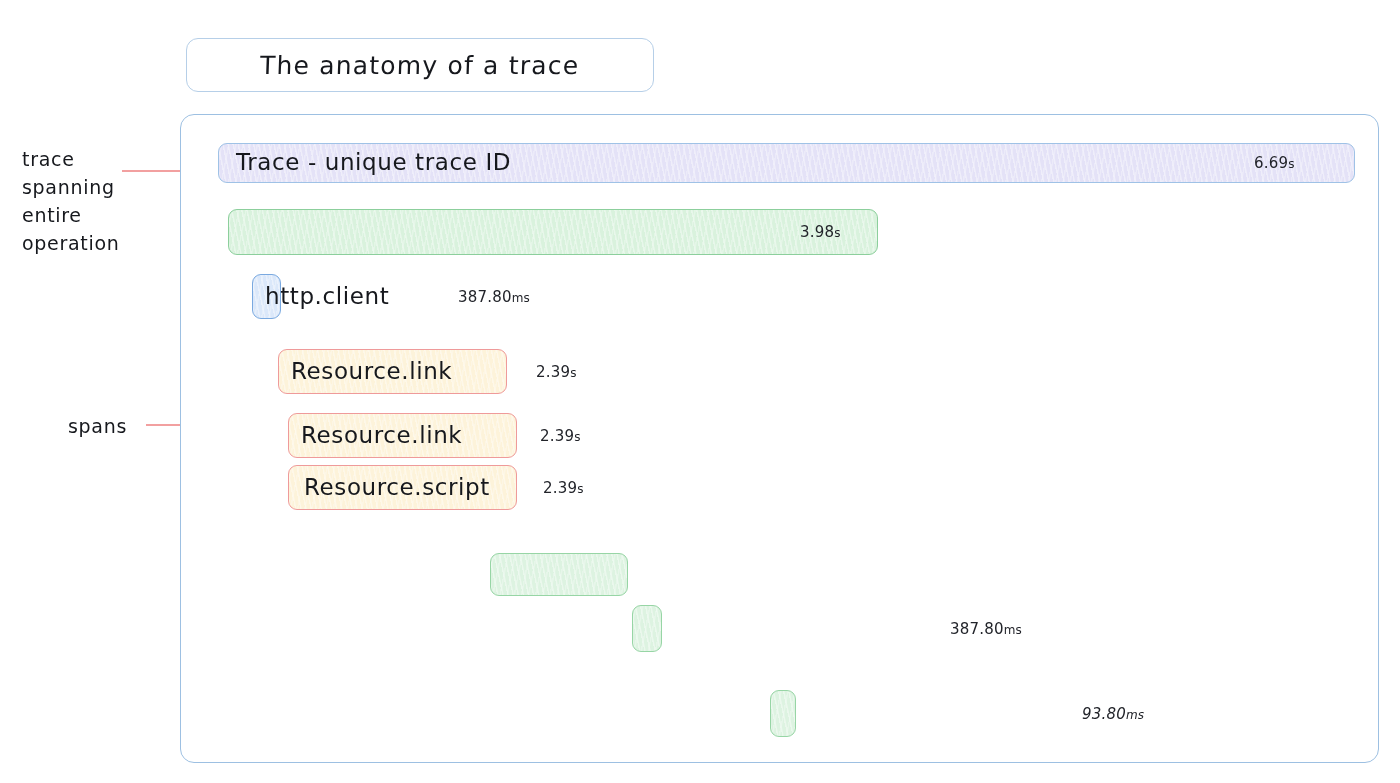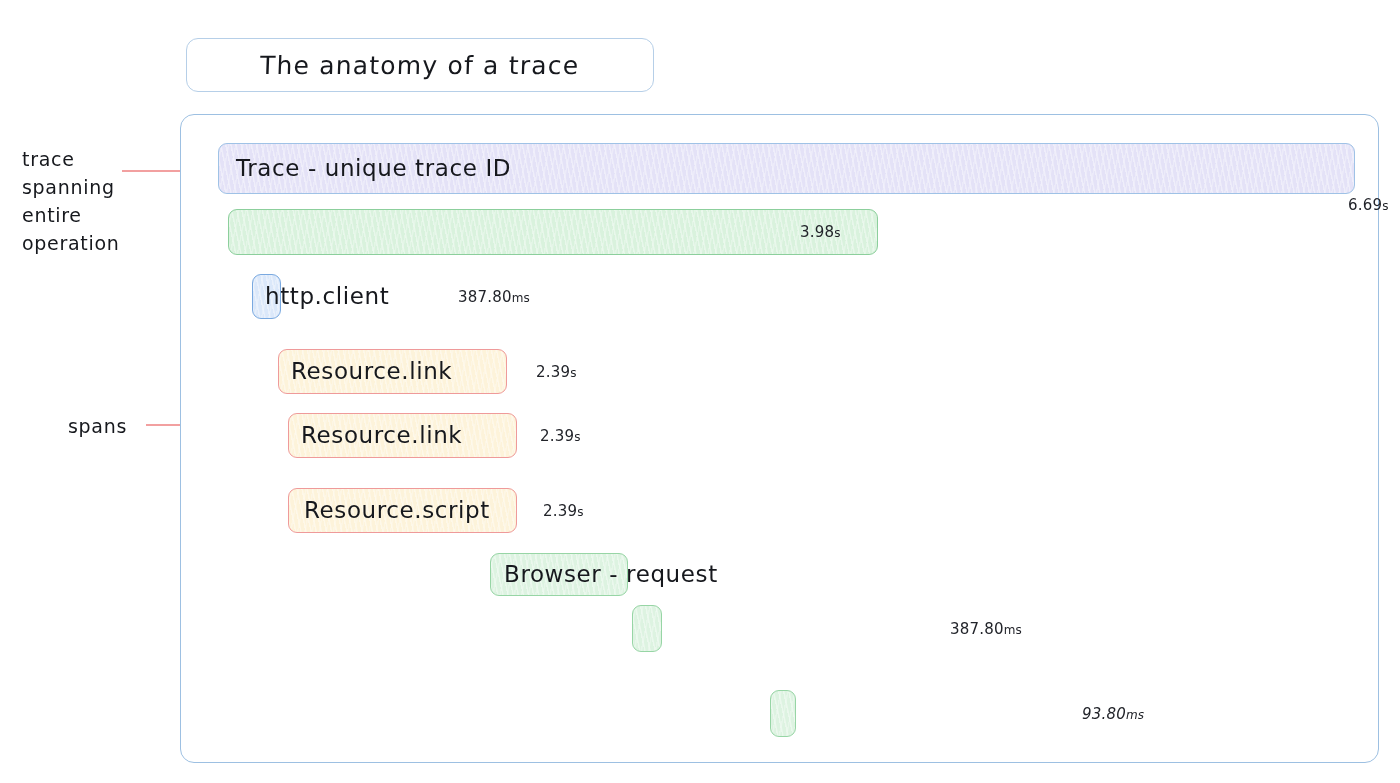--- a/index.html
+++ b/index.html
@@ -151,26 +151,26 @@
 <div class="leader" style="left:122px; top:170px; width:74px;"></div>
 <div class="bracket" style="left:196px; top:143px; height:54px;"></div>
 
 <div class="annot-label" style="left:68px; top:412px;">spans</div>
 <div class="leader" style="left:146px; top:424px; width:69px;"></div>
 <div class="bracket" style="left:213px; top:210px; height:524px;"></div>
 
 <div class="sketch-box" id="trace-container"></div>
 
 <div id="spans-layer">
-    <div class="span-row" style="top: 143px; height: 51px;">
+    <div class="span-row" style="top: 143px; height: 40px;">
       <div class="bar" style="left: 218px; width: 1137px; background: rgb(228, 226, 247); border: 1.5px solid rgb(159, 194, 230);">
         <div class="hatch"></div>
       </div>
       <div class="bar-label" style="left: 236px;">Trace - unique trace ID</div>
-      <div class="bar-duration" style="left: 1348px; margin-top: 36px;"><span>6.69</span><span class="unit">s</span></div>
+      <div class="bar-duration" style="left: 1254px;"><span>6.69</span><span class="unit">s</span></div>
     </div>
     <div class="span-row" style="top: 209px; height: 46px;">
       <div class="bar" style="left: 228px; width: 650px; background: rgb(217, 242, 221); border: 1.5px solid rgb(140, 207, 156);">
         <div class="hatch"></div>
       </div>
       <div class="bar-duration" style="left: 800px;"><span>3.98</span><span class="unit">s</span></div>
     </div>
     <div class="span-row" style="top: 274px; height: 45px;">
       <div class="bar" style="left: 252px; width: 29px; background: rgb(219, 232, 250); border: 1.5px solid rgb(122, 169, 224);">
         <div class="hatch"></div>
@@ -185,32 +185,31 @@
       <div class="bar-label" style="left: 291px;">Resource.link</div>
       <div class="bar-duration" style="left: 536px;"><span>2.39</span><span class="unit">s</span></div>
     </div>
     <div class="span-row" style="top: 413px; height: 45px;">
       <div class="bar" style="left: 288px; width: 229px; background: rgb(253, 243, 218); border: 1.5px solid rgb(239, 154, 154);">
         <div class="hatch"></div>
       </div>
       <div class="bar-label" style="left: 301px;">Resource.link</div>
       <div class="bar-duration" style="left: 540px;"><span>2.39</span><span class="unit">s</span></div>
     </div>
-    <div class="span-row" style="top: 488px; height: 45px;">
+    <div class="span-row" style="top: 465px; height: 45px;">
       <div class="bar" style="left: 288px; width: 229px; background: rgb(253, 243, 218); border: 1.5px solid rgb(239, 154, 154);">
         <div class="hatch"></div>
       </div>
       <div class="bar-label" style="left: 304px;">Resource.script</div>
       <div class="bar-duration" style="left: 543px;"><span>2.39</span><span class="unit">s</span></div>
     </div>
     <div class="span-row" style="top: 553px; height: 43px;">
       <div class="bar" style="left: 490px; width: 138px; background: rgb(221, 243, 225); border: 1.5px solid rgb(151, 213, 165);">
         <div class="hatch"></div>
       </div>
-      <div class="bar-label" style="left: 504px;">Browser - request</div>
     </div>
     <div class="span-row" style="top: 605px; height: 47px;">
       <div class="bar" style="left: 632px; width: 30px; background: rgb(221, 243, 225); border: 1.5px solid rgb(151, 213, 165);">
         <div class="hatch"></div>
       </div>
       <div class="bar-duration" style="left: 950px;"><span>387.80</span><span class="unit">ms</span></div>
     </div>
     <div class="span-row" style="top: 690px; height: 47px;">
       <div class="bar" style="left: 770px; width: 26px; background: rgb(221, 243, 225); border: 1.5px solid rgb(151, 213, 165);">
         <div class="hatch"></div>

